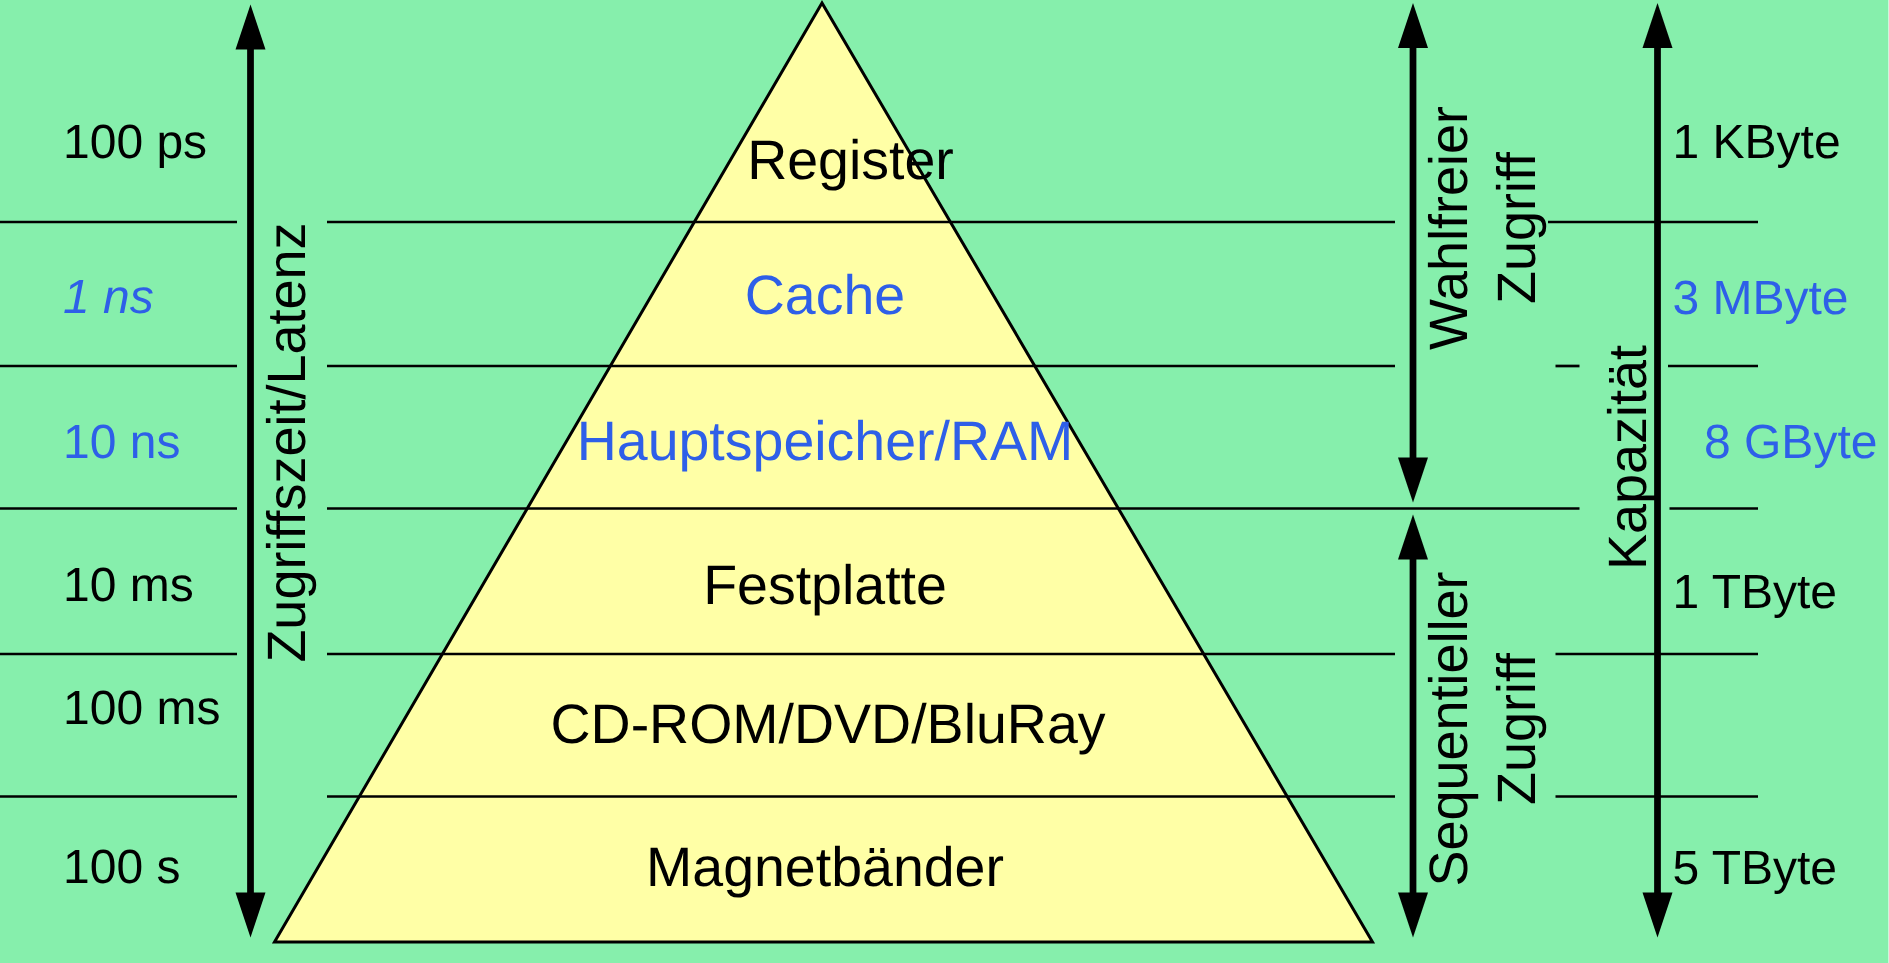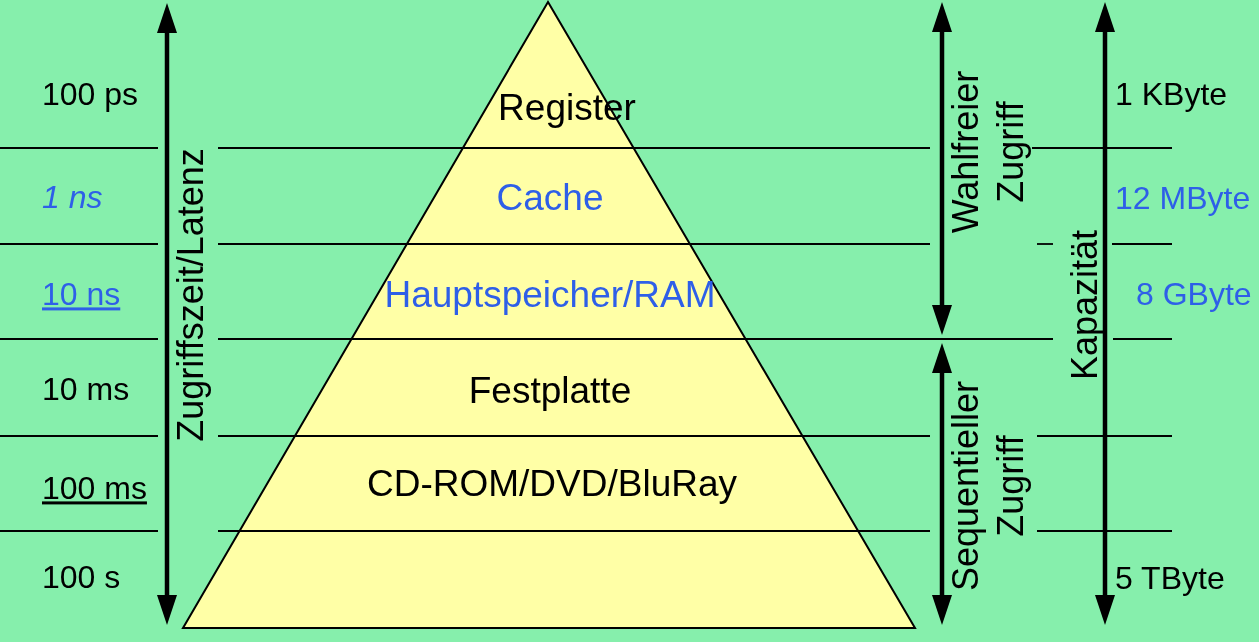--- a/index.html
+++ b/index.html
@@ -120,34 +120,36 @@
 
     <g>
       <line class="arrow-stem" x1="1105" y1="28" x2="1105" y2="600"></line>
       <polygon class="arrow-head" points="1105,2 1095,32 1115,32"></polygon>
       <polygon class="arrow-head" points="1105,625 1095,595 1115,595"></polygon>
     </g>
   </svg>
 
   <span class="lbl val" style="left:42px; top:95px;">100 ps</span>
   <span class="lbl val blue" style="left:42px; top:198px;font-style:italic;">1 ns</span>
-  <span class="lbl val blue" style="left:42px; top:295px;text-decoration:underline;">10 ns</span>
+  <span class="lbl val blue" style="left:42px; top:295px;">10 ns</span>
   <span class="lbl val" style="left:42px; top:390px;">10 ms</span>
-  <span class="lbl val" style="left:42px; top:489px;text-decoration:underline;">100 ms</span>
+  <span class="lbl val" style="left:42px; top:472px;">100 ms</span>
   <span class="lbl val" style="left:42px; top:578px;">100 s</span>
 
   <span class="lbl level" style="left:550px; top:108px;margin-left:17px;">Register</span>
   <span class="lbl level blue" style="left:550px; top:198px;">Cache</span>
   <span class="lbl level blue" style="left:550px; top:295px;">Hauptspeicher/RAM</span>
   <span class="lbl level" style="left:550px; top:391px;text-align:center;">Festplatte</span>
   <span class="lbl level" style="left:552px; top:484px;">CD-ROM/DVD/BluRay</span>
+  <span class="lbl level" style="left:550px; top:579px;">Magnetbänder</span>
 
   <span class="lbl val" style="left:1115px; top:95px;">1 KByte</span>
-  <span class="lbl val blue" style="left:1115px; top:199px;">12 MByte</span>
+  <span class="lbl val blue" style="left:1115px; top:199px;">3 MByte</span>
   <span class="lbl val blue" style="left:1115px; top:295px;margin-left:21px;">8 GByte</span>
+  <span class="lbl val" style="left:1115px; top:395px;">1 TByte</span>
   <span class="lbl val" style="left:1115px; top:579px;">5 TByte</span>
 
   <span class="lbl rot" style="left:191px; top:295px;">Zugriffszeit/Latenz</span>
   <span class="lbl rot twolines" style="left:988px; top:152px;">Wahlfreier
 Zugriff</span>
   <span class="lbl rot twolines" style="left:988px; top:486px;">Sequentieller
 Zugriff</span>
   <span class="lbl rot" style="left:1085px; top:305px;">Kapazität</span>
 
 </div>

